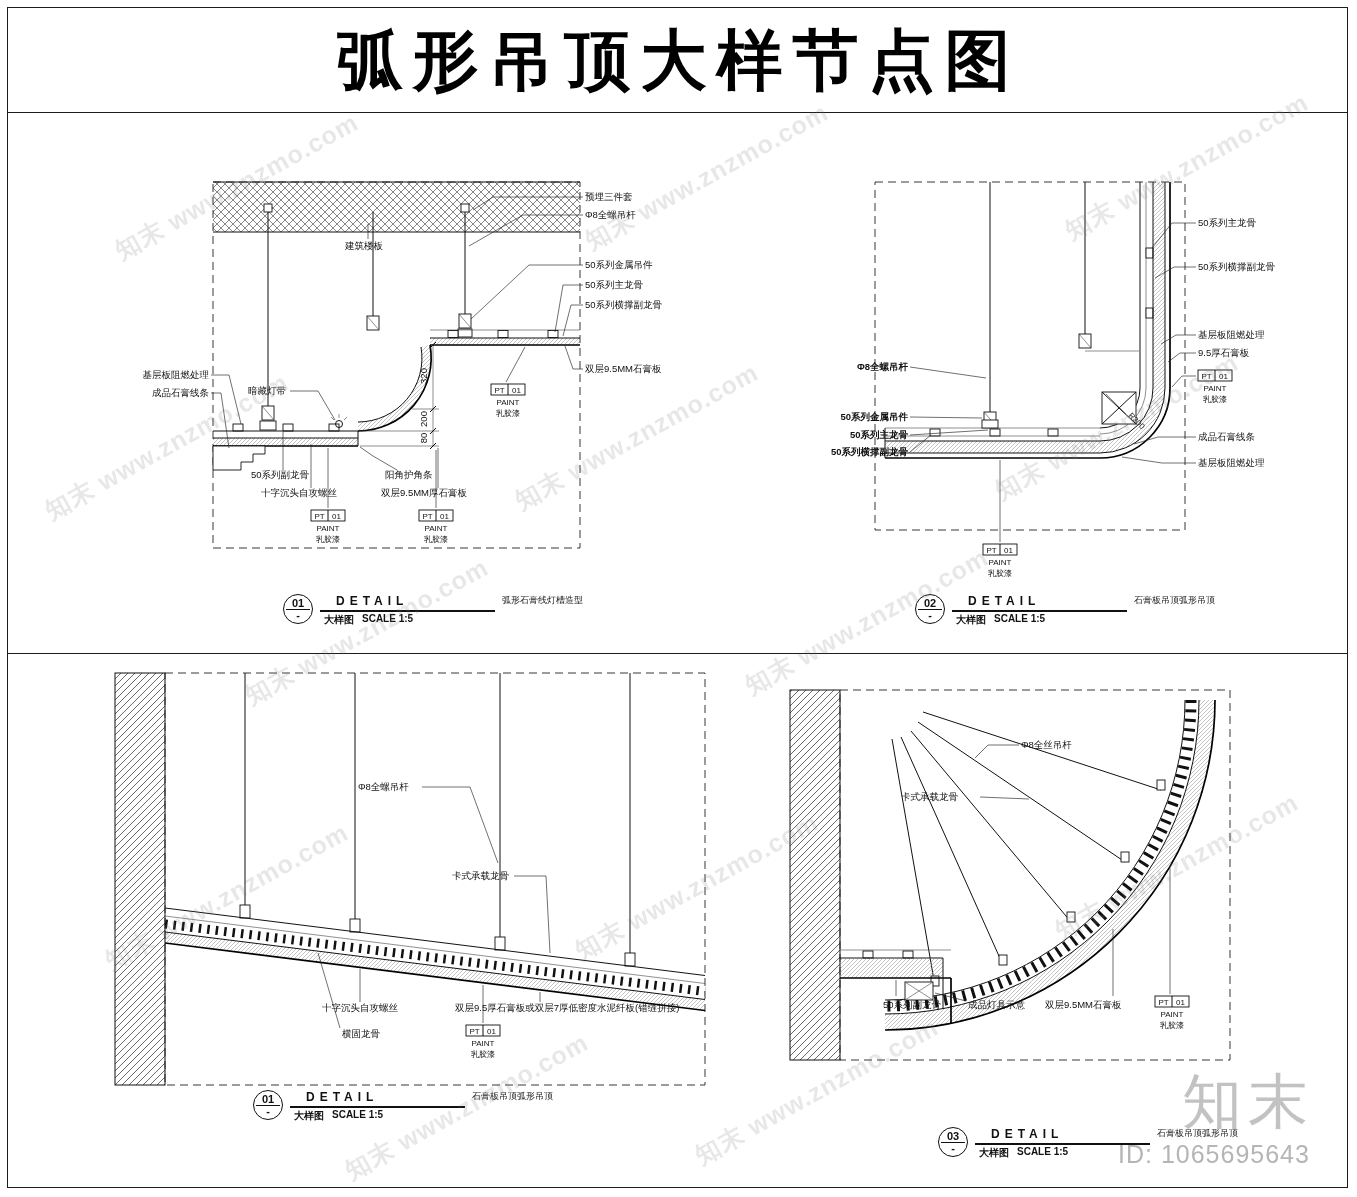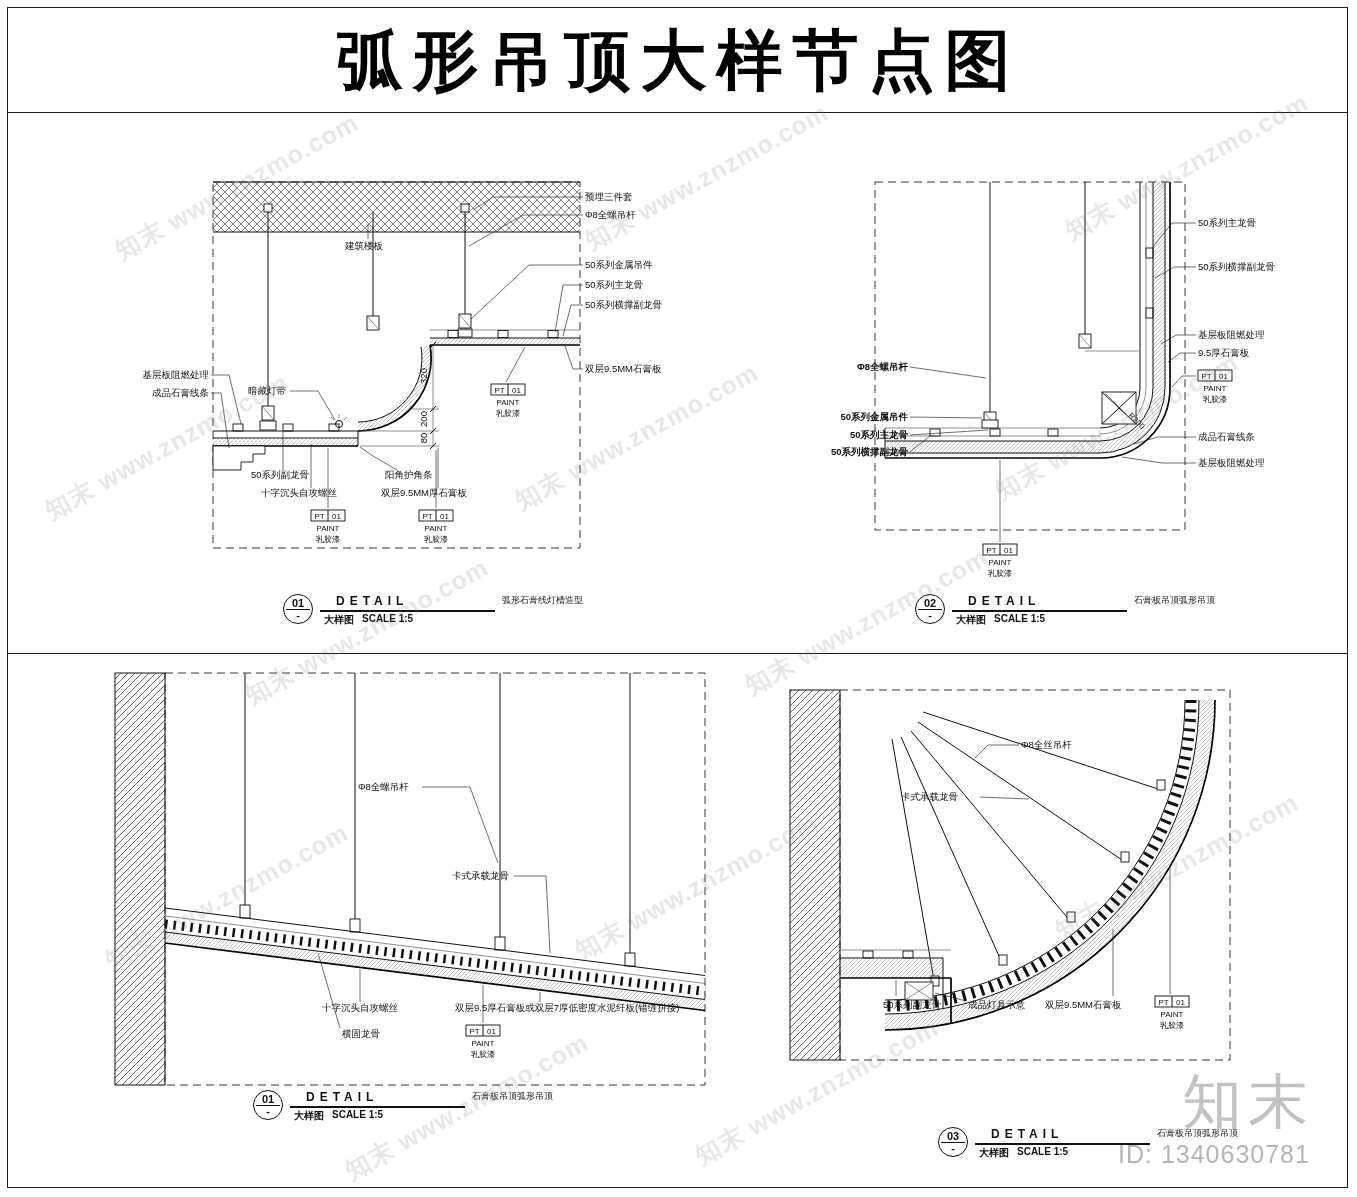--- a/index.html
+++ b/index.html
@@ -462,15 +462,15 @@
   <div class="wm" style="left:980px;top:410px">知末 www.znzmo.com</div>
   <div class="wm" style="left:230px;top:615px">知末 www.znzmo.com</div>
   <div class="wm" style="left:730px;top:605px">知末 www.znzmo.com</div>
   <div class="wm" style="left:90px;top:880px">知末 www.znzmo.com</div>
   <div class="wm" style="left:560px;top:870px">知末 www.znzmo.com</div>
   <div class="wm" style="left:1040px;top:850px">知末 www.znzmo.com</div>
   <div class="wm" style="left:330px;top:1090px">知末 www.znzmo.com</div>
   <div class="wm" style="left:680px;top:1075px">知末 www.znzmo.com</div>
 
   <div class="brand-logo">知末</div>
-  <div class="brand-id">ID: 1340630781</div>
+  <div class="brand-id">ID: 1065695643</div>
 
 </div>
 
 </body></html>

